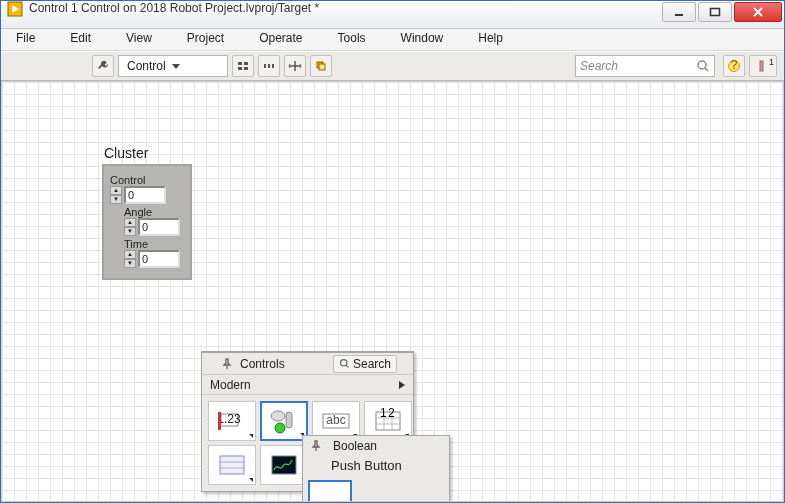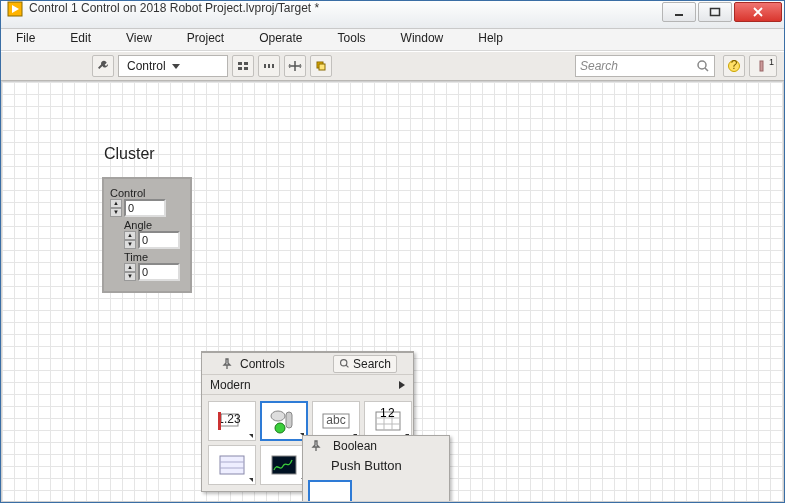--- a/index.html
+++ b/index.html
@@ -17,21 +17,21 @@
 .menuitem{padding:2px 8px;cursor:default}
 .toolbar{height:30px;background:#eceae7;border-top:1px solid #fff;border-bottom:1px solid #b9b7b4;display:flex;align-items:center;padding:0 7px;gap:4px}
 .tbtn{width:22px;height:22px;border:1px solid #c2c0bd;background:#f3f1ee;border-radius:2px;display:flex;align-items:center;justify-content:center}
 .dropdown{height:22px;border:1px solid #b7b5b2;background:#fff;display:flex;align-items:center;padding:0 4px 0 8px;font-size:12px;gap:6px}
 .dropdown .chev{border-left:4px solid transparent;border-right:4px solid transparent;border-top:5px solid #444}
 .search{flex:0 0 140px;height:22px;border:1px solid #b7b5b2;background:#fff;display:flex;align-items:center;padding:0 4px;margin-left:auto;color:#888}
 .search span{flex:1;color:#888;font-style:italic}
 .righttool{display:flex;align-items:center;gap:4px;margin-left:4px}
 .canvas{flex:1;position:relative;background:#fff;background-image:linear-gradient(#e5e5e5 1px,transparent 1px),linear-gradient(90deg,#e5e5e5 1px,transparent 1px);background-size:12px 12px;border:1px solid #cfcfcf;margin:0;overflow:hidden}
 .cluster{position:absolute;left:100px;top:63px;width:90px}
-.cluster-label{font-size:16px;margin-bottom:14px;padding-left:2px}
+.cluster-label{font-size:14px;margin-bottom:3px;padding-left:2px}
 .cluster-body{background:#b7b5b2;border:2px solid #a4a2a0;padding:6px 6px 8px 6px}
 .numrow{display:flex;align-items:center;gap:2px;margin-bottom:2px}
 .spinner{width:12px;height:18px;display:flex;flex-direction:column}
 .spinner div{flex:1;background:#ddd;border:1px solid #999;font-size:6px;line-height:6px;text-align:center}
 .numbox{width:42px;height:18px;background:#fff;border:2px inset #ddd;font-size:11px;padding:0 2px;display:flex;align-items:center}
 .fieldlabel{font-size:11px;margin:2px 0 0 0}
 .angle-wrap,.time-wrap{margin-left:14px}
 .statusbar{height:20px;border-top:1px solid #cfcfcf;background:#f2f2f2;display:flex;align-items:center;padding:0 4px}
 .statuscell{border:1px inset #ddd;padding:1px 4px;font-size:11px;background:#fff}
 

